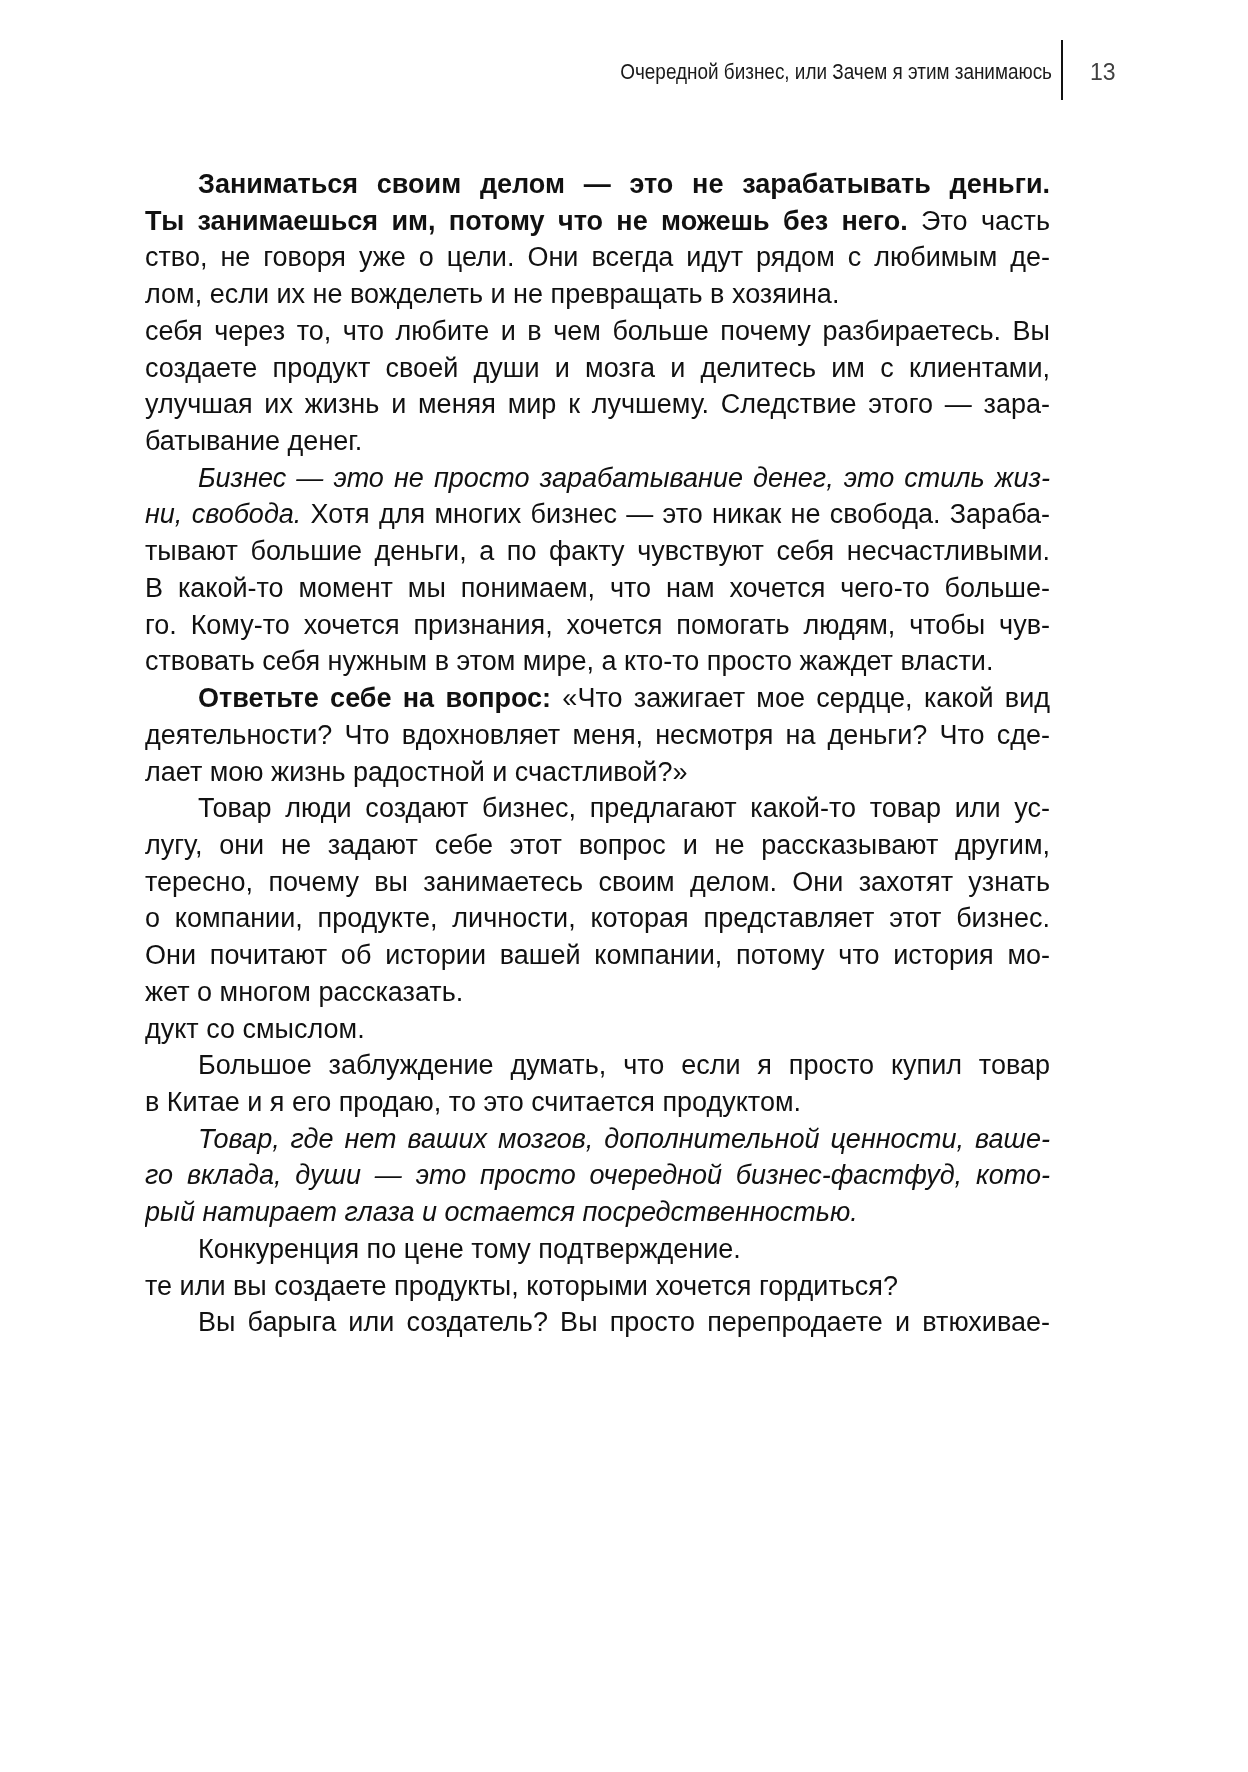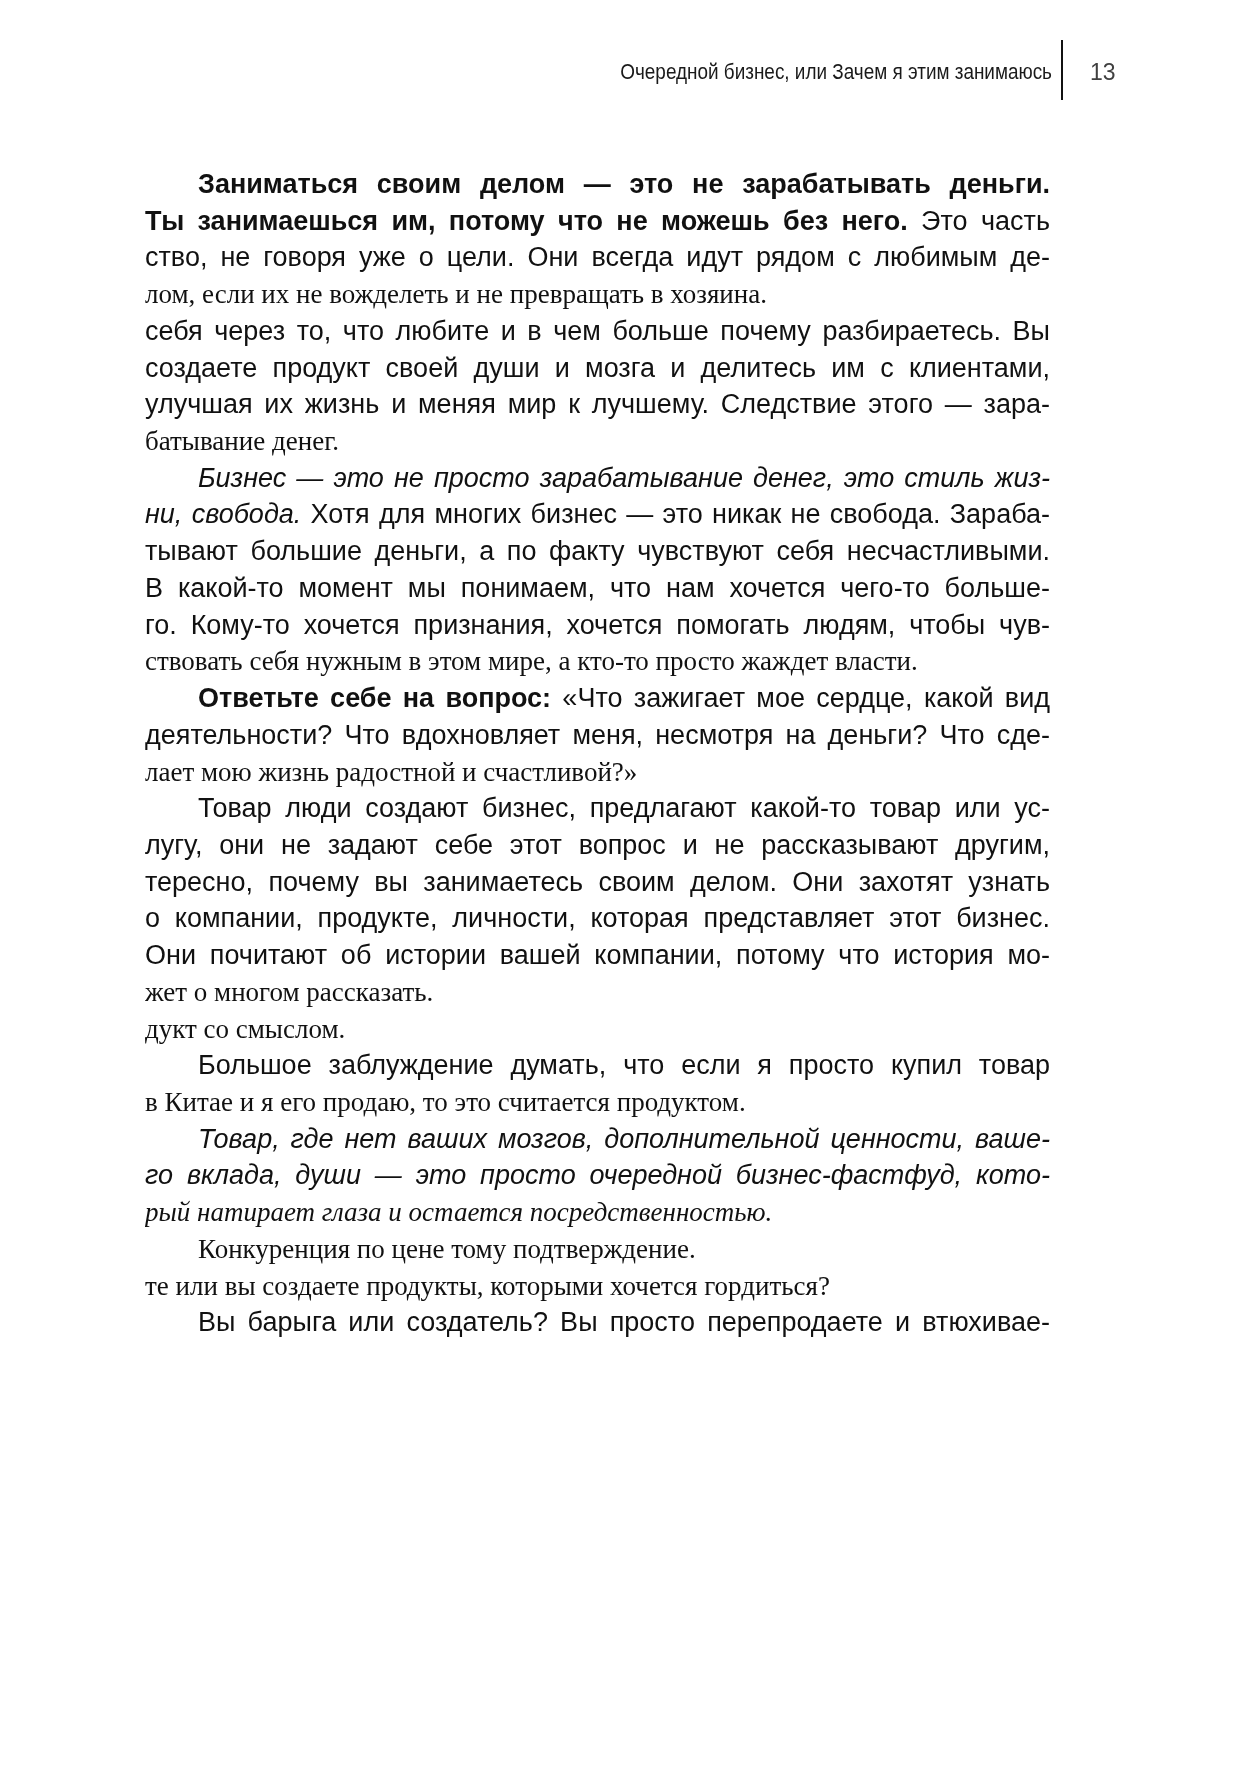--- a/index.html
+++ b/index.html
@@ -52,21 +52,21 @@
       display: block;
       height: 36.72px;
       line-height: 36.72px;
       font-size: 27px;
       white-space: nowrap;
       text-align: justify;
       text-align-last: justify;
       overflow: hidden;
     }
     .line.indent { padding-left: 53px; }
-    .line.last { text-align-last: left; font-family: Liberation Serif, serif; }
+    .line.last { text-align-last: left; }
     .b { font-weight: bold; }
     .i { font-style: italic; }
   </style>
 </head>
 <body>
 
 <div class="running-head">Очередной бизнес, или Зачем я этим занимаюсь</div>
 <div class="head-rule"></div>
 <div class="folio">13</div>
 

